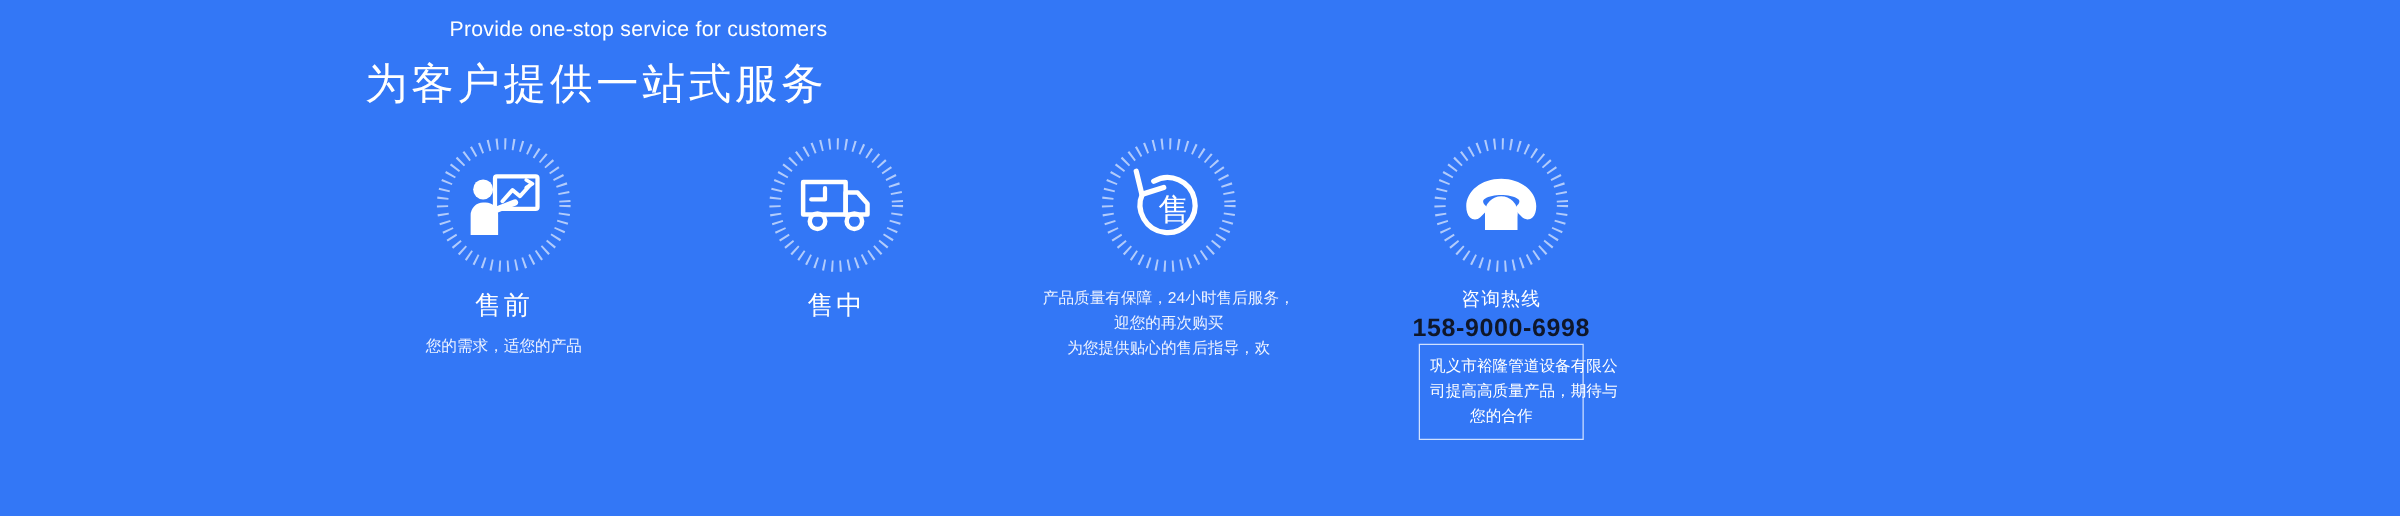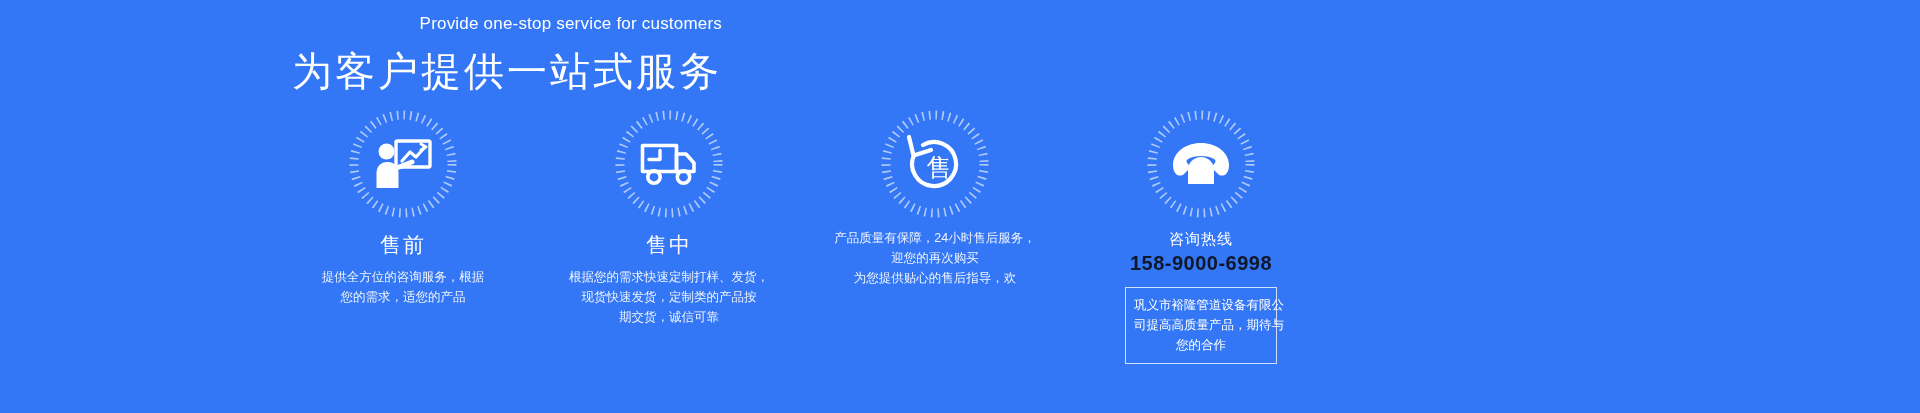--- a/index.html
+++ b/index.html
@@ -13,21 +13,21 @@
   }
   .wrap{ width:1920px; height:413px; position:relative; }
 
   
   .heading{ position:absolute; left:292px; top:14px; }
   .eyebrow{
     font-size:17px; font-weight:400; letter-spacing:.2px;
     color:#ffffff; line-height:1.2; white-space:nowrap;text-align:right;
   }
   .title{
-    font-size:40px; font-weight:400; letter-spacing:3px;
+    font-size:34px; font-weight:400; letter-spacing:3px;
     color:#ffffff; margin-top:13px; line-height:1.2; white-space:nowrap;
   }
 
   
   .cols{
     position:absolute; left:270px; top:110px;
     width:1250px; display:flex; justify-content:flex-start;
   }
   .col{ width:266px; text-align:center; position:relative; }
   .col + .col{ margin-left:0; }
@@ -51,21 +51,21 @@
 
   
   .hotline-title{
     font-size:15px; letter-spacing:1px; margin-top:12px; color:#ffffff;text-align:center;
   }
   .hotline-num{
     font-size:20px; font-weight:700; letter-spacing:.5px;
     margin-top:3px; color:#0f172a;
   }
   .hotline-box{
-    margin:12px auto 0; width:152px;
+    margin:0 auto 0; width:132px;
     border:1px solid #cfe0ff;
     padding:7px 8px 8px;
     font-size:12.5px; line-height:20px; color:#ffffff;
   }
   .hotline-box div{ white-space:nowrap; }
 </style>
 </head>
 <body style="background: rgb(51, 119, 246);">
 
 <div class="wrap">
@@ -86,44 +86,38 @@
           <rect x="22" y="3" width="34" height="26" rx="1.5" fill="none" stroke="#ffffff" stroke-width="3.4"></rect>
           <path d="M28 23 L36 14 L42 19 L51 9" fill="none" stroke="#ffffff" stroke-width="3.2" stroke-linecap="round" stroke-linejoin="round"></path>
           <path d="M47 6 L52 9 L47 12" fill="none" stroke="#ffffff" stroke-width="3" stroke-linecap="round" stroke-linejoin="round"></path>
           <circle cx="12.5" cy="13.5" r="8" fill="#ffffff"></circle>
           <path d="M2.5 50 V34 a10 10 0 0 1 10-10 h2 a10 10 0 0 1 10 10 V50 Z" fill="#ffffff"></path>
           <path d="M20 31 L38 24" stroke="#ffffff" stroke-width="5" stroke-linecap="round"></path>
         </svg>
       </div>
       <div class="col-title">售前</div>
       <div class="col-desc">
-        <div>提供全方位的咨询服务，根据</div>
         <div>您的需求，适您的产品</div>
       </div>
     </div>
 
     <div class="col">
       <div class="icon-ring">
         <svg class="ring" width="108" height="108" viewBox="0 0 108 108">
           <circle cx="54" cy="54" r="49" fill="none" stroke="#ffffff" stroke-opacity="0.62" stroke-width="9" stroke-dasharray="1.6 5.0"></circle>
         </svg>
         <svg class="glyph" width="60" height="46" viewBox="0 0 60 46">
           <path d="M3.5 4.5 h34 v26 h-34 z" fill="none" stroke="#ffffff" stroke-width="3.6" stroke-linejoin="round"></path>
           <path d="M37.5 13 h9.5 l8 9 v8.5 h-17.5 z" fill="none" stroke="#ffffff" stroke-width="3.6" stroke-linejoin="round"></path>
           <path d="M21 9.5 v9 h-11" fill="none" stroke="#ffffff" stroke-width="3.4" stroke-linecap="round" stroke-linejoin="round"></path>
           <circle cx="15" cy="36" r="6.2" fill="none" stroke="#ffffff" stroke-width="3.6"></circle>
           <circle cx="44.5" cy="36" r="6.2" fill="none" stroke="#ffffff" stroke-width="3.6"></circle>
         </svg>
       </div>
       <div class="col-title">售中</div>
-      <div class="col-desc">
-        <div>根据您的需求快速定制打样、发货，</div>
-        <div>现货快速发货，定制类的产品按</div>
-        <div>期交货，诚信可靠</div>
-      </div>
     </div>
 
     <div class="col">
       <div class="icon-ring">
         <svg class="ring" width="108" height="108" viewBox="0 0 108 108">
           <circle cx="54" cy="54" r="49" fill="none" stroke="#ffffff" stroke-opacity="0.62" stroke-width="9" stroke-dasharray="1.6 5.0"></circle>
         </svg>
         <svg class="glyph" width="66" height="62" viewBox="0 0 66 62">
           <path d="M12 22 a22 22 0 1 0 9-10" fill="none" stroke="#ffffff" stroke-width="4.2" stroke-linecap="round"></path>
           <path d="M7 4 L11.5 22.5 L29 17" fill="none" stroke="#ffffff" stroke-width="4.2" stroke-linecap="round" stroke-linejoin="round"></path>

